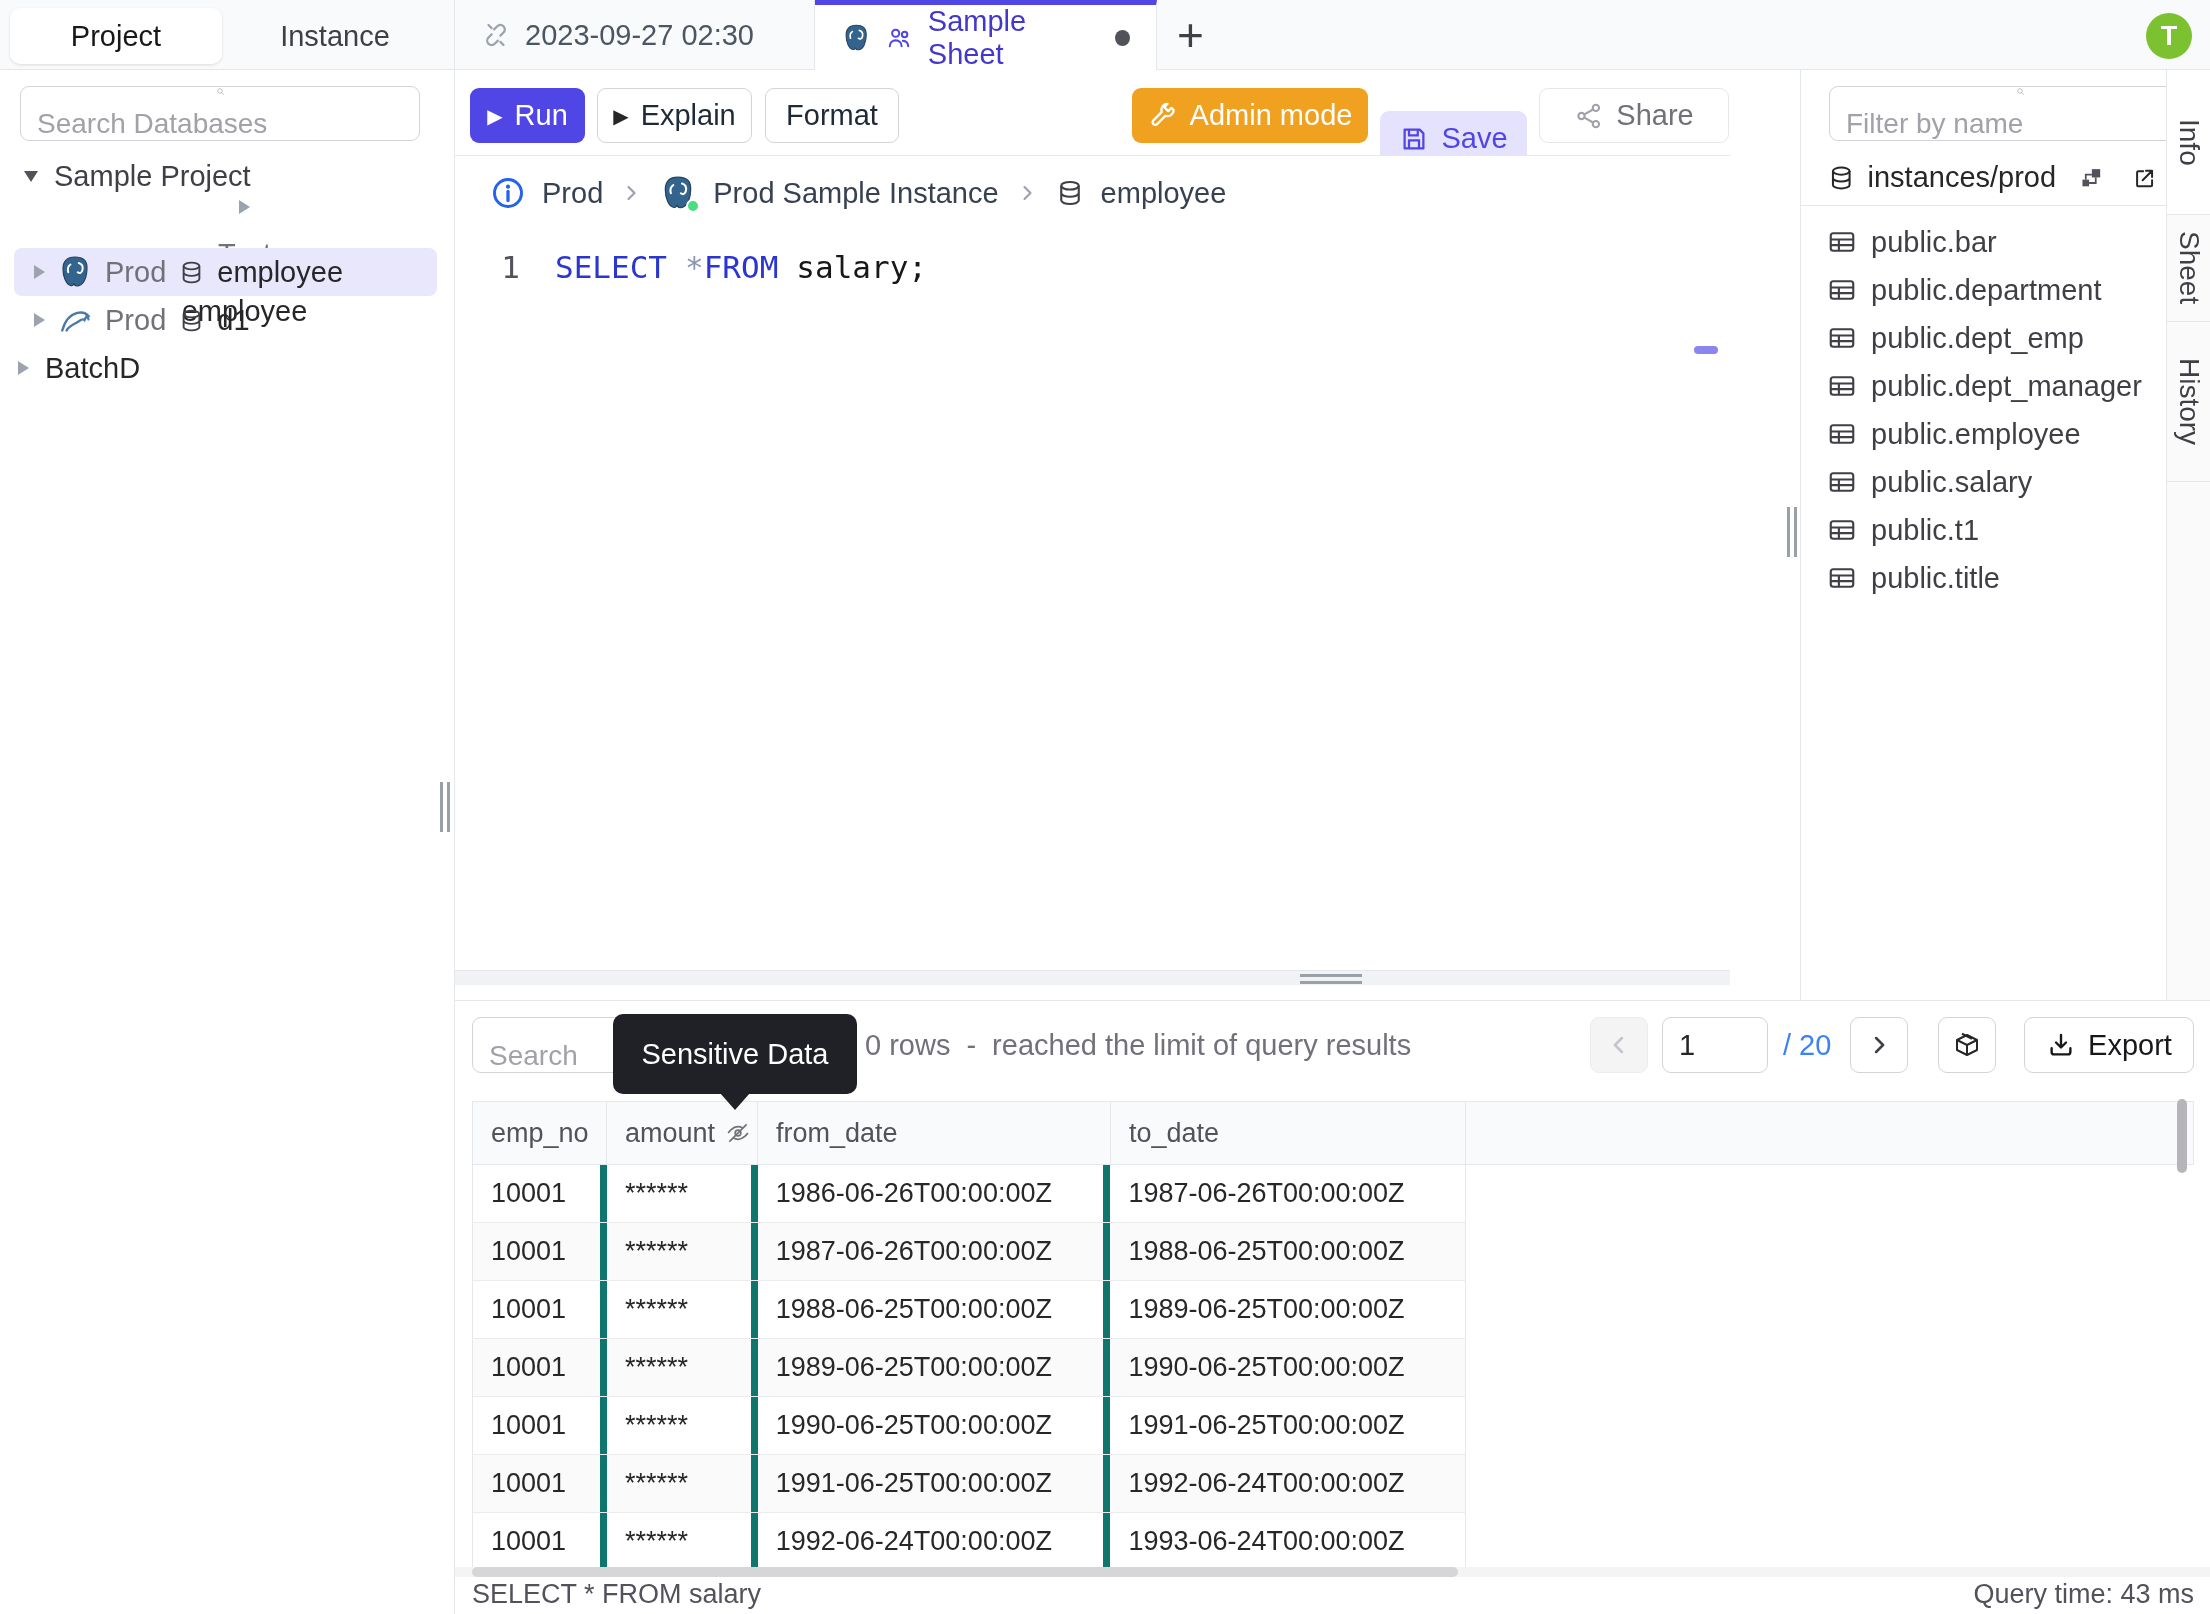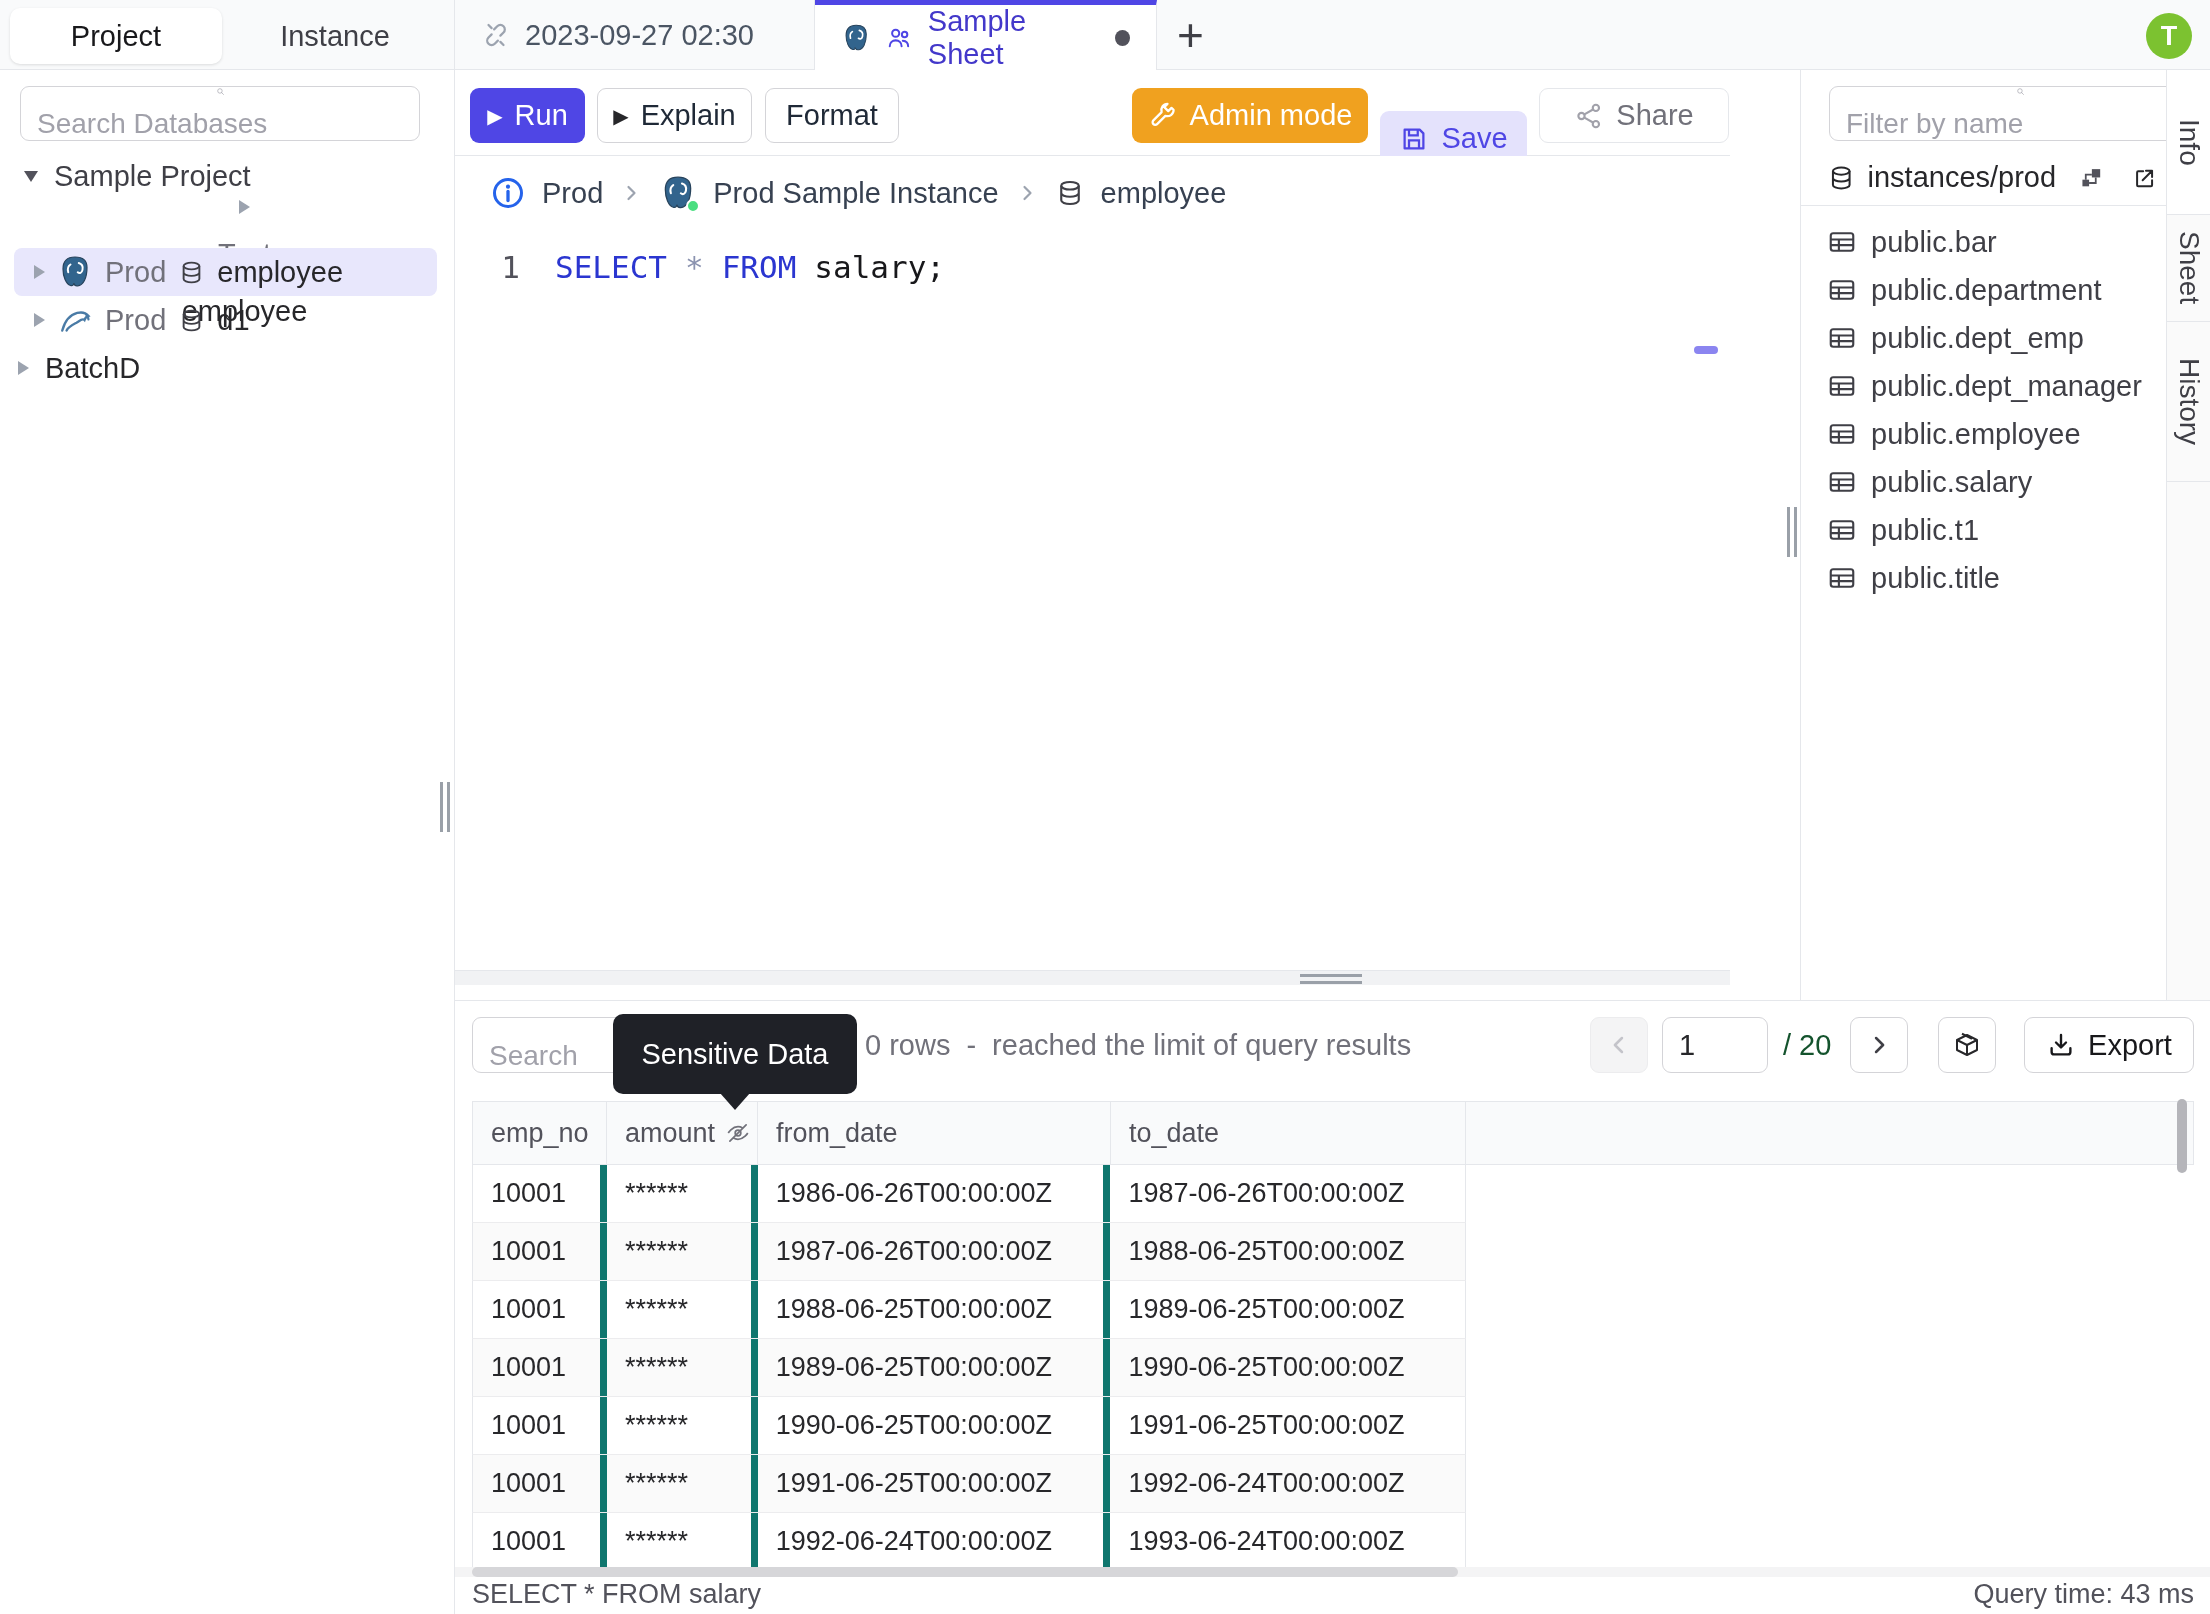--- a/index.html
+++ b/index.html
@@ -301,21 +301,21 @@
     <svg width="30" height="30" color="#3f3f46">
         <use href="#i-db"></use>
       </svg>
     <span>employee</span>
   </div>
 
   <div id="code-line" style="position:absolute; left:0; top:88px; width:100%; height:46px; display:flex; align-items:center;">
     <span style="width:65px; text-align:right; color:#52525b;">1</span>
     <span style="margin-left:35px;" class="kw">SELECT</span>
     <span style="margin-left:18px; color:#8b93b0;">*</span>
-    <span style="margin-left:18px;" class="kw">FROM</span>
+    <span style="" class="kw">FROM</span>
     <span style="margin-left:18px; color:#18181b;">salary;</span>
   </div>
 
   <div style="position:absolute; left:1239px; top:190px; width:24px; height:8px; border-radius:4px; background:#8b85f0;"></div>
 
   <div class="divider-strip" style="position:absolute; left:0; bottom:0; width:100%; height:15px; border-top:1px solid #e5e7eb;">
     <div class="h-handle" style="position:absolute; left:845px; top:3px;">
         <span></span>
         <span></span>
       </div>
@@ -428,21 +428,21 @@
   <div class="tooltip" style="left:158px; top:13px; width:244px; height:80px;">
     <span>Sensitive Data</span>
   </div>
 
   <div class="pg-btn disabled" style="left:1135px; width:58px;">
     <svg width="28" height="28" color="#c4c4ca">
         <use href="#i-chev-l"></use>
       </svg>
   </div>
   <input class="page-input" style="left: 1207px; width: 106px;" value="1">
-  <div class="abs" style="left:1328px; top:28px; font-size:29px; color:#14532d;">/ 20</div>
+  <div class="abs" style="left:1328px; top:28px; font-size:29px; color:#3b82f6;">/ 20</div>
   <div class="pg-btn" style="left:1395px; width:58px;">
     <svg width="28" height="28" color="#3f3f46">
         <use href="#i-chev-r"></use>
       </svg>
   </div>
   <div class="pg-btn" style="left:1483px; width:58px;">
     <svg width="30" height="30" color="#27272a">
         <use href="#i-cube"></use>
       </svg>
   </div>

